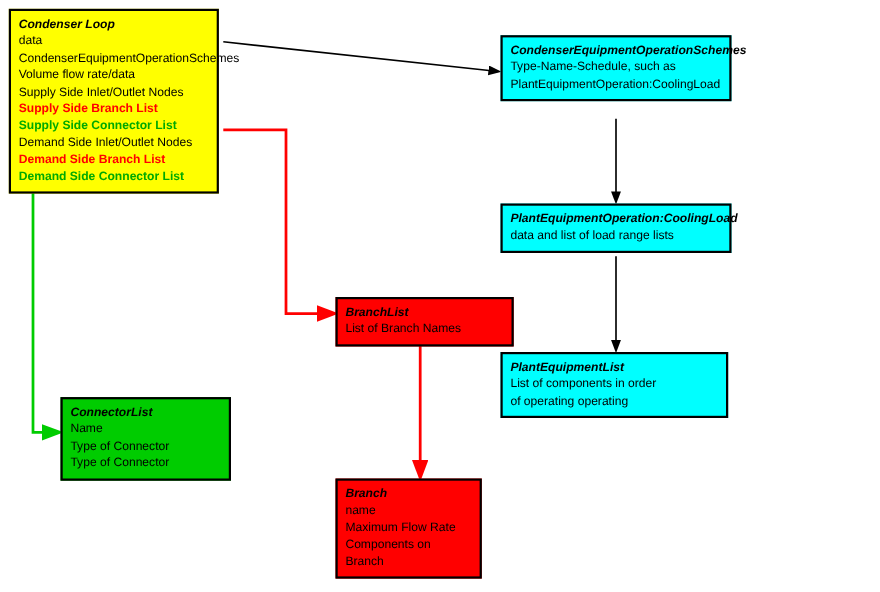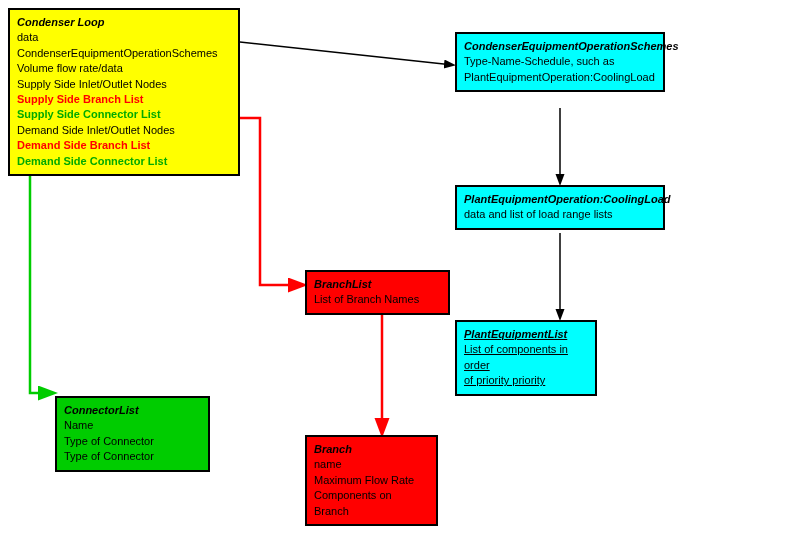--- a/index.html
+++ b/index.html
@@ -23,21 +23,21 @@
       position: absolute;
       border: 2px solid #000;
       padding: 5px 7px;
       line-height: 1.4;
     }
 
     
     .node-condenser-loop {
       left: 8px;
       top: 8px;
-      width: 232px;
+      width: 191px;
       background: #ffff00;
       border-color: #000;
     }
 
     
     .node-ceos {
       left: 455px;
       top: 32px;
       width: 210px;
       background: #00ffff;
@@ -50,39 +50,38 @@
       top: 185px;
       width: 210px;
       background: #00ffff;
       border-color: #000;
     }
 
     
     .node-pel {
       left: 455px;
       top: 320px;
-      width: 142px;
+      width: 207px;
       background: #00ffff;
       border-color: #000;
-      text-decoration: underline;
     }
 
     
     .node-branchlist {
       left: 305px;
       top: 270px;
-      width: 145px;
+      width: 162px;
       background: #ff0000;
       border-color: #000;
     }
 
     
     .node-connectorlist {
       left: 55px;
-      top: 396px;
+      top: 361px;
       width: 155px;
       background: #00cc00;
       border-color: #000;
     }
 
     
     .node-branch {
       left: 305px;
       top: 435px;
       width: 133px;
@@ -161,21 +160,21 @@
   </div>
 
   <div class="node node-pecl">
     <div class="node-title text-bold">PlantEquipmentOperation:CoolingLoad</div>
     <div>data and list of load range lists</div>
   </div>
 
   <div class="node node-pel">
     <div class="node-title text-bold">PlantEquipmentList</div>
     <div>List of components in order</div>
-    <div>of priority priority</div>
+    <div>of operating operating</div>
   </div>
 
   <div class="node node-branchlist">
     <div class="node-title text-bold" style="font-style:italic;">BranchList</div>
     <div>List of Branch Names</div>
   </div>
 
   <div class="node node-connectorlist">
     <div class="node-title text-bold" style="font-style:italic;">ConnectorList</div>
     <div>Name</div>

